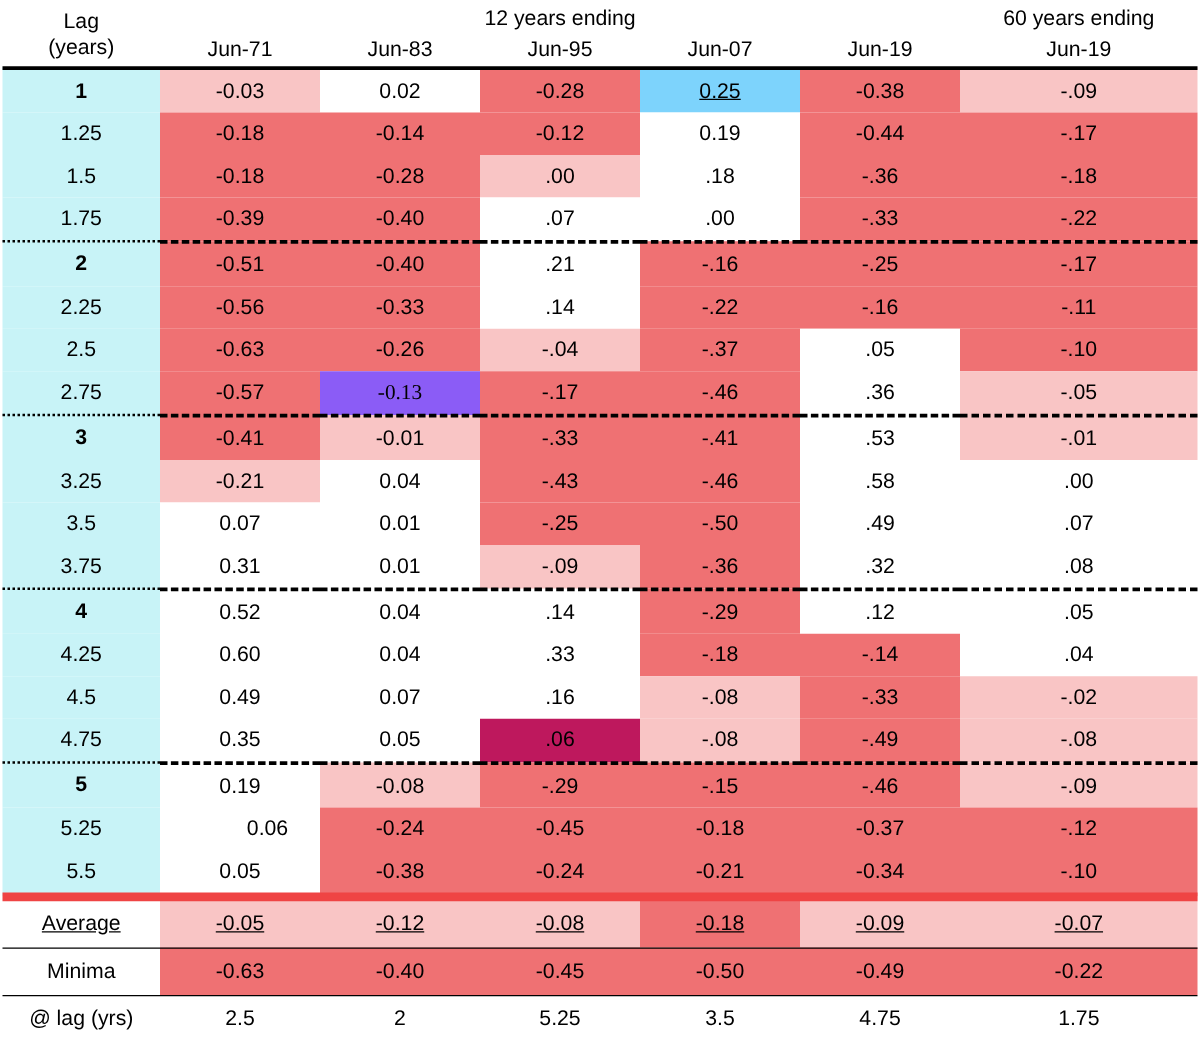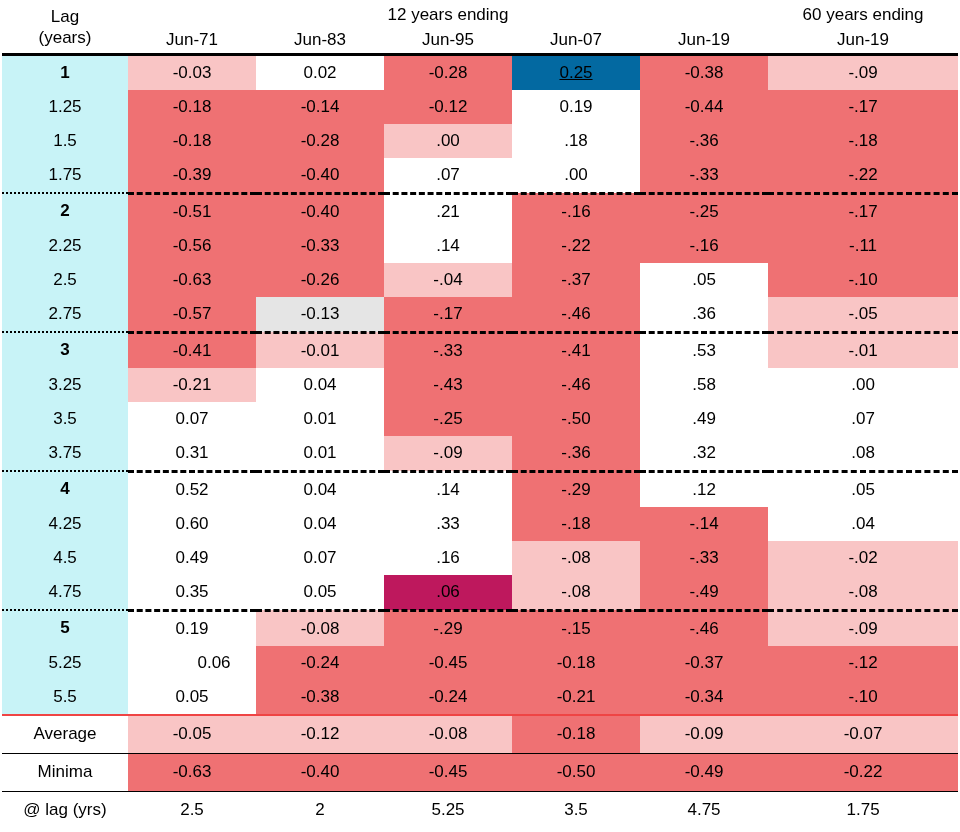--- a/index.html
+++ b/index.html
@@ -65,21 +65,21 @@
   td.lab.bold{font-weight:bold;}
   td.val{
     height:34px;
     font-size:17px;
   }
   
   tr.dash-top td{border-top:3px dashed #000;}
   tr.dash-top td.lab{border-top:2px dotted #000;}
 
   
-  tr.summary-first td{border-top:2px solid #ef4444;}
+  tr.summary-first td{border-top:7px solid #ef4444;text-decoration:underline;}
   td.sumlab{
     background:#ffffff;
     font-size:17px;
     height:37px;
     border-right:3px solid #000;
     text-align:center;
   }
   tr.sum-row td.val{height:37px;}
   tr.minima-row td{border-top:1px solid #000;}
   tr.atlag-row td{border-top:1px solid #000;}
@@ -117,21 +117,21 @@
         <td class="hdr-sub sep-thickv">Jun-19</td>
         <td class="hdr-sub outer-right">Jun-19</td>
       </tr>
     </thead>
     <tbody id="body-rows">
         <tr>
           <td class="lab outer-left bold">1</td>
           <td class="val" style="background: rgb(249, 197, 197);">-0.03</td>
           <td class="val" style="background: rgb(255, 255, 255);">0.02</td>
           <td class="val" style="background: rgb(239, 113, 115);">-0.28</td>
-          <td class="val" style="background: #0369a1; text-decoration: underline;">0.25</td>
+          <td class="val" style="background: #7dd3fc; text-decoration: underline;">0.25</td>
           <td class="val sep-thickv" style="background: rgb(239, 113, 115);">-0.38</td>
           <td class="val outer-right" style="background: rgb(249, 197, 197);">-.09</td>
         </tr>
         <tr>
           <td class="lab outer-left">1.25</td>
           <td class="val" style="background: rgb(239, 113, 115);">-0.18</td>
           <td class="val" style="background: rgb(239, 113, 115);">-0.14</td>
           <td class="val" style="background: rgb(239, 113, 115);">-0.12</td>
           <td class="val" style="background: rgb(255, 255, 255);">0.19</td>
           <td class="val sep-thickv" style="background: rgb(239, 113, 115);">-0.44</td>
@@ -178,21 +178,21 @@
           <td class="val" style="background: rgb(239, 113, 115);">-0.63</td>
           <td class="val" style="background: rgb(239, 113, 115);">-0.26</td>
           <td class="val" style="background: rgb(249, 197, 197);">-.04</td>
           <td class="val" style="background: rgb(239, 113, 115);">-.37</td>
           <td class="val sep-thickv" style="background: rgb(255, 255, 255);">.05</td>
           <td class="val outer-right" style="background: rgb(239, 113, 115);">-.10</td>
         </tr>
         <tr>
           <td class="lab outer-left">2.75</td>
           <td class="val" style="background: rgb(239, 113, 115);">-0.57</td>
-          <td class="val" style="background: #e5e5e5;">-0.13</td>
+          <td class="val" style="background: #8b5cf6; font-family: Liberation Serif, serif;">-0.13</td>
           <td class="val" style="background: rgb(239, 113, 115);">-.17</td>
           <td class="val" style="background: rgb(239, 113, 115);">-.46</td>
           <td class="val sep-thickv" style="background: rgb(255, 255, 255);">.36</td>
           <td class="val outer-right" style="background: rgb(249, 197, 197);">-.05</td>
         </tr>
         <tr class="dash-top">
           <td class="lab outer-left bold">3</td>
           <td class="val" style="background: rgb(239, 113, 115);">-0.41</td>
           <td class="val" style="background: rgb(249, 197, 197);">-0.01</td>
           <td class="val" style="background: rgb(239, 113, 115);">-.33</td>

